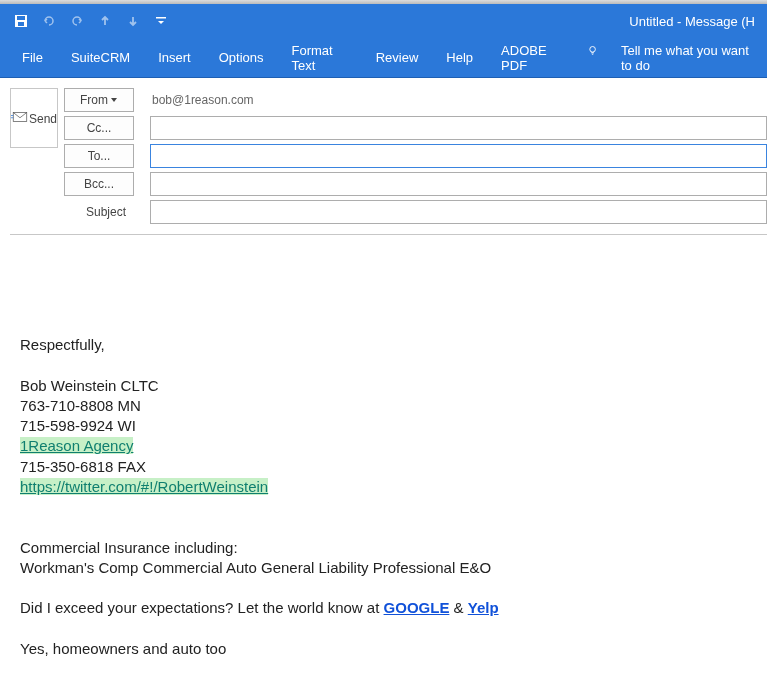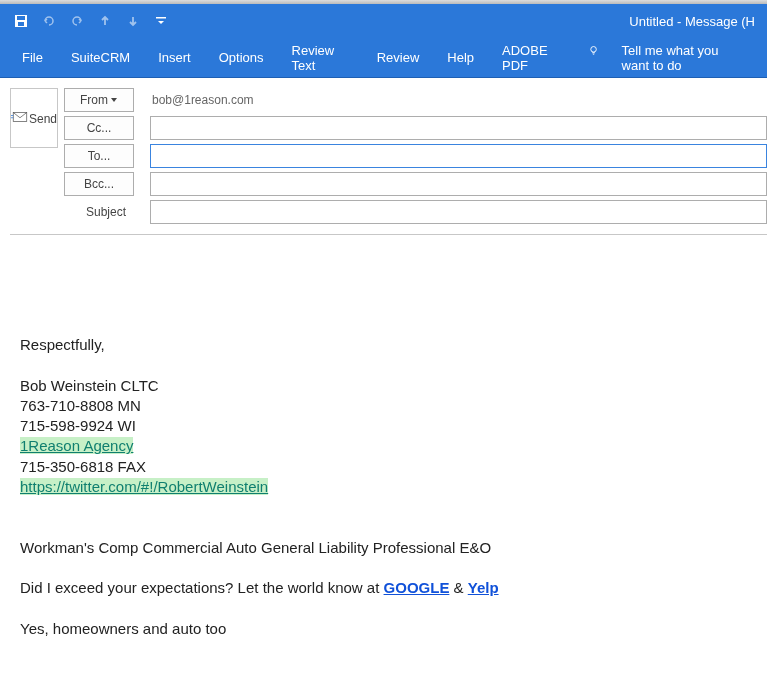--- a/index.html
+++ b/index.html
@@ -85,21 +85,21 @@
   </div>
   <div class="titlebar-spacer"></div>
   <div class="titlebar-title">Untitled  -  Message (H</div>
 </div>
 
 <div class="ribbon-tabs">
   <div class="ribbon-tab">File</div>
   <div class="ribbon-tab">SuiteCRM</div>
   <div class="ribbon-tab">Insert</div>
   <div class="ribbon-tab">Options</div>
-  <div class="ribbon-tab">Review Text</div>
+  <div class="ribbon-tab">Format Text</div>
   <div class="ribbon-tab">Review</div>
   <div class="ribbon-tab">Help</div>
   <div class="ribbon-tab">ADOBE PDF</div>
   <div class="tell-me">
     <svg class="bulb" viewBox="0 0 16 16" fill="none" stroke="#fff" stroke-width="1.3">
         <circle cx="8" cy="7" r="4"></circle>
         <path d="M6 12 L10 12 M7 14 L9 14"></path>
       </svg>
     <span>Tell me what you want to do</span>
   </div>
@@ -155,20 +155,21 @@
     <div class="gap"></div>
     <div>Respectfully,</div>
     <br>
     <div>Bob Weinstein CLTC</div>
     <div>763-710-8808 MN</div>
     <div>715-598-9924 WI</div>
     <div><a href="#" class="sig-link-hl">1Reason Agency</a></div>
     <div>715-350-6818 FAX</div>
     <div><a href="#" class="sig-link-hl">https://twitter.com/#!/RobertWeinstein</a></div>
     <br><br>
+    <div>Commercial Insurance including:</div>
     <div>Workman's Comp  Commercial Auto  General Liability  Professional E&amp;O</div>
     <br>
     <div>
       <span>Did I exceed your expectations? Let the world know at </span><a href="#" class="big-link">GOOGLE</a><span> &amp; </span><a href="#" class="big-link">Yelp</a>
     </div>
     <br>
     <div>Yes, homeowners and auto too</div>
   </div>
 </div>
 

